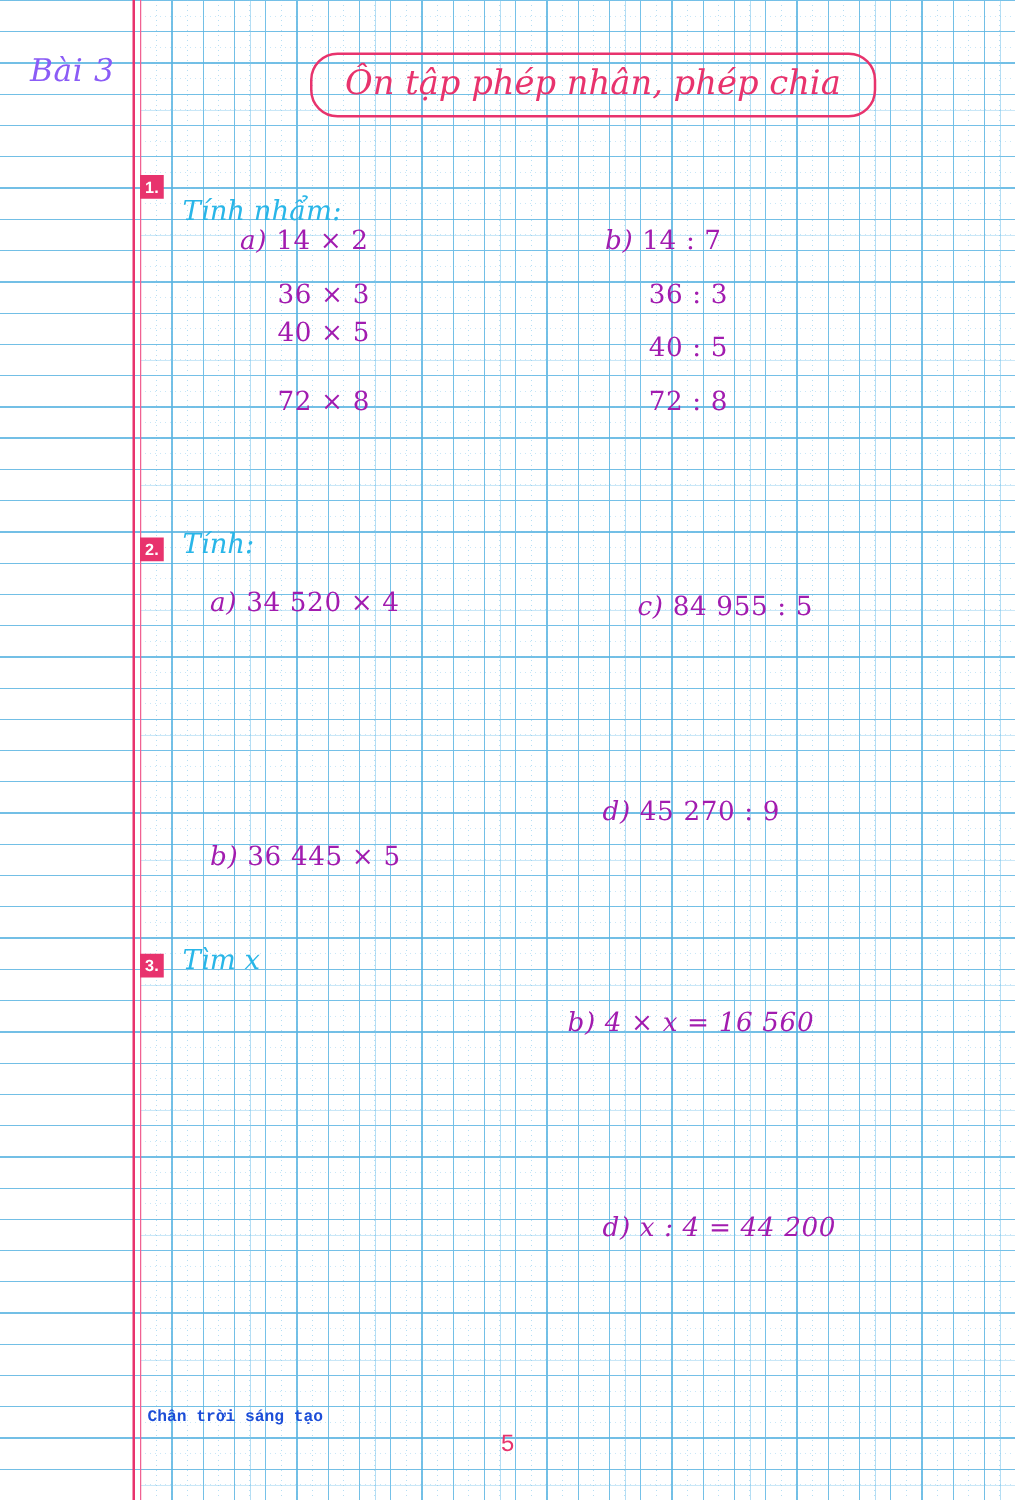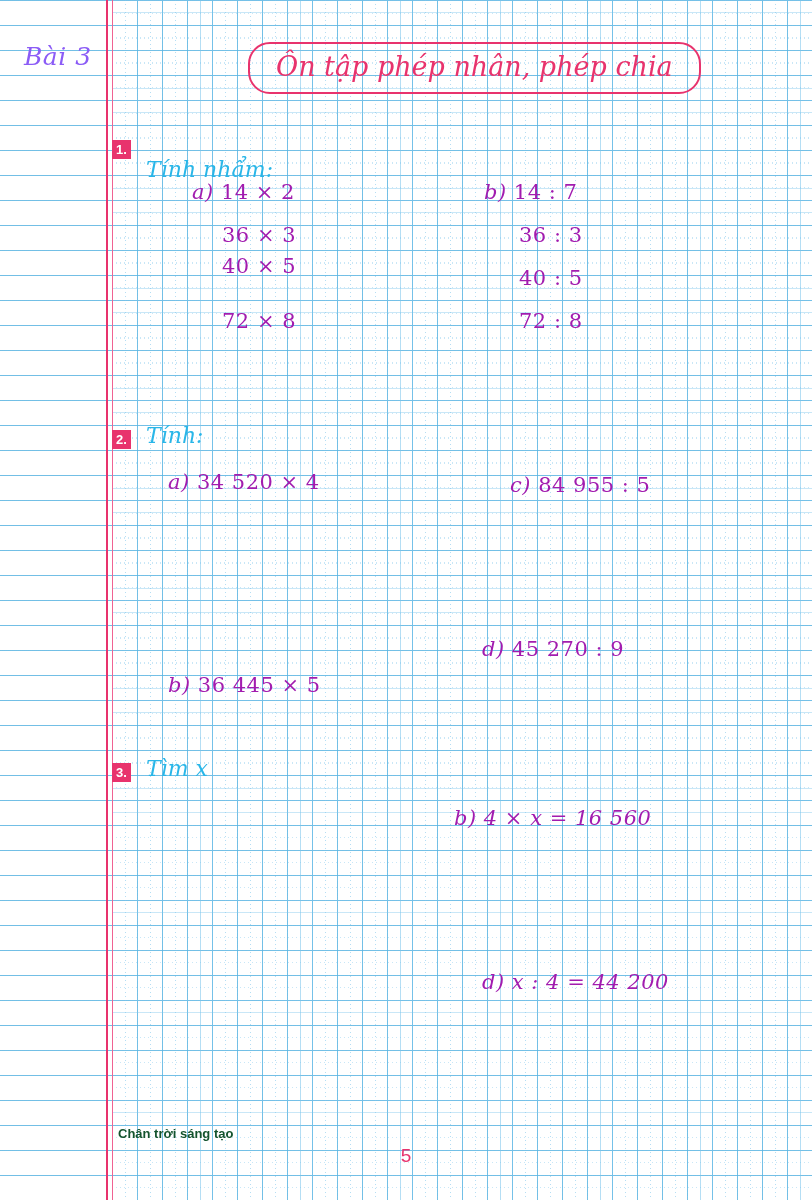--- a/index.html
+++ b/index.html
@@ -147,22 +147,22 @@
     font-style: italic;
   }
   .expr .var {
     font-style: italic;
   }
 
   .footer-brand {
     position: absolute;
     left: 118px;
     top: 1126px;
-    color: #14532d;
-    font-family: Liberation Sans, sans-serif;
+    color: #1d4ed8;
+    font-family: Liberation Mono, monospace;
     font-weight: bold;
     font-size: 13px;
   }
   .page-number {
     position: absolute;
     left: 0;
     right: 0;
     top: 1145px;
     text-align: center;
     color: #e8336d;

